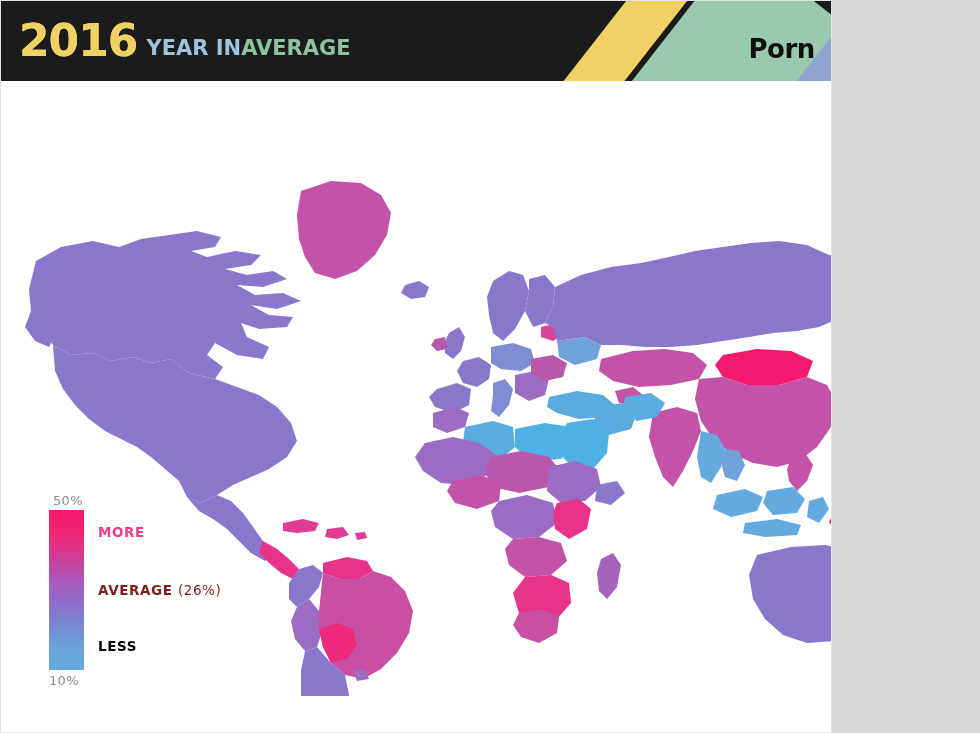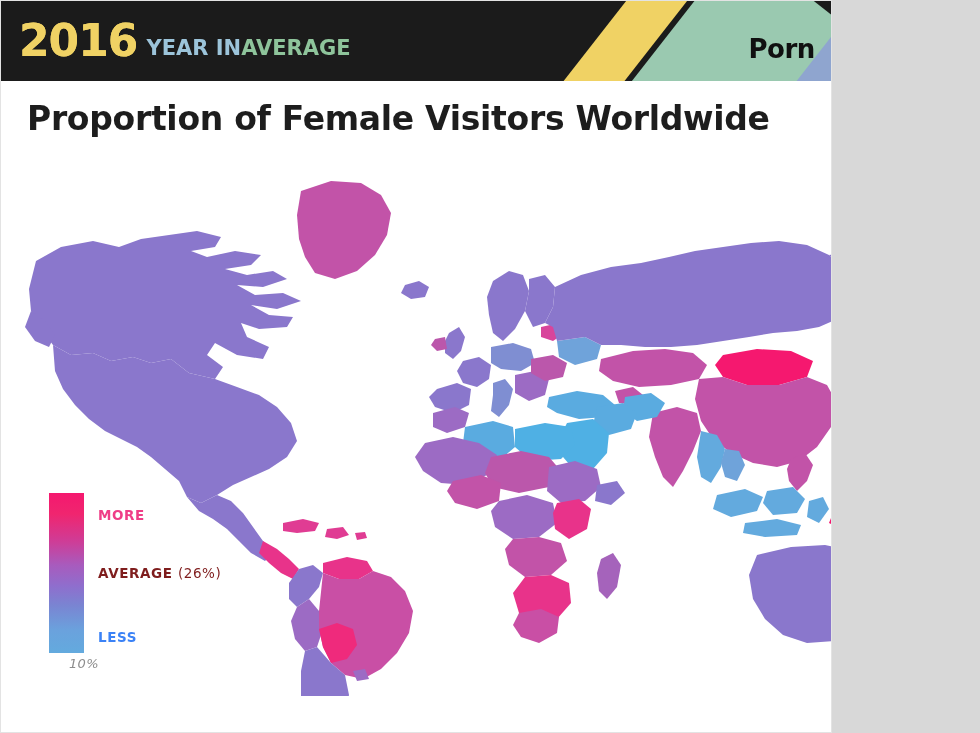--- a/index.html
+++ b/index.html
@@ -71,40 +71,40 @@
   }
   .map-wrap svg{display:block;width:980px;height:545px;}
 
   
   .legend{position:absolute;left:48px;top:492px;width:230px;z-index:9;}
   .legend-top-label,.legend-bottom-label{
     font-size:13px;color:#8d8d8d;font-family:"DejaVu Sans",sans-serif;
     letter-spacing:0.3px;
   }
   .legend-top-label{margin-left:4px;margin-bottom:2px;}
-  .legend-bottom-label{margin-left:20px;margin-top:3px;font-style:italic;}
+  .legend-bottom-label{margin-left:0;margin-top:3px;}
   .legend-bar-row{position:relative;display:flex;align-items:stretch;}
   .legend-bar{
     width:35px;height:160px;
     background:linear-gradient(to bottom,
        #f5186f 0%, #f0256f 13%,
        #cf3c96 30%, #a85bbd 45%,
        #8f6ecd 58%, #7a84d2 70%,
        #6aa2dd 86%, #63aade 100%);
   }
   .legend-labels{position:relative;width:185px;text-decoration:underline;}
   .legend-label{
     position:absolute;left:14px;
     font-size:13.5px;font-weight:bold;letter-spacing:0.6px;
     font-family:"DejaVu Sans",sans-serif;white-space:nowrap;
   }
   .lbl-more{top:14px;color:#ef3d87;}
   .lbl-avg{top:72px;color:#7f1d1d;}
   .lbl-avg .avg-pct{font-weight:normal;}
-  .lbl-less{top:136px;color:#3b82f6;}
+  .lbl-less{top:128px;color:#000000;}
 
   
   .footer-band{
     position:absolute;left:0;bottom:0;width:980px;height:34px;
     background:#ffffff;overflow:hidden;
   }
   .footer-ribbon{
     position:absolute;right:0;bottom:0;width:260px;height:30px;
     background:#f0dd92;
     clip-path:polygon(36px 0,100% 0,100% 100%,0 100%);
@@ -146,21 +146,20 @@
         <span class="yw2">AVERAGE</span>
       </span>
     </div>
 
     <div class="logo-block">
       <span class="logo-porn">Porn</span>
       <span class="logo-hub">hub</span>
     </div>
   </div>
 
-  <div class="title">Proportion of Female Visitors Worldwide</div>
 
   <div class="map-wrap">
     <svg viewBox="0 0 980 545" xmlns="http://www.w3.org/2000/svg">
       <g>
 
         <path fill="#8a77cc" d="M35,110 L60,96 L92,90 L118,96 L140,88 L168,84 L196,80 L220,86 L214,96 L190,100
              L206,106 L234,100 L260,104 L250,114 L224,118 L246,124 L272,120 L286,128 L262,136
              L236,134 L254,144 L282,142 L300,150 L276,158 L250,154 L268,164 L292,166 L286,176
              L258,178 L240,172 L246,186 L268,196 L262,208 L236,204 L214,192 L206,204 L222,216
              L214,228 L188,222 L170,208 L150,212 L132,206 L110,210 L92,202 L70,204 L52,194
@@ -255,20 +254,21 @@
         <path fill="#8a77cc" d="M756,404 L790,396 L824,394 L852,400 L872,414 L878,436 L872,460 L856,478
              L832,490 L806,492 L782,484 L764,468 L752,448 L748,424 Z"></path>
         <path fill="#8a77cc" d="M836,498 L850,496 L854,508 L842,512 L834,506 Z"></path>
         <path fill="#a563bb" d="M912,462 L926,456 L932,470 L922,482 L912,476 Z"></path>
         <path fill="#a563bb" d="M898,486 L914,480 L922,492 L910,508 L898,502 Z"></path>
       </g>
     </svg>
   </div>
 
   <div class="legend">
+    <div class="legend-top-label">50%</div>
     <div class="legend-bar-row">
       <div class="legend-bar"></div>
       <div class="legend-labels">
         <div class="legend-label lbl-more">MORE</div>
         <div class="legend-label lbl-avg">
           <span>AVERAGE</span>
           <span class="avg-pct">(26%)</span>
         </div>
         <div class="legend-label lbl-less">LESS</div>
       </div>

